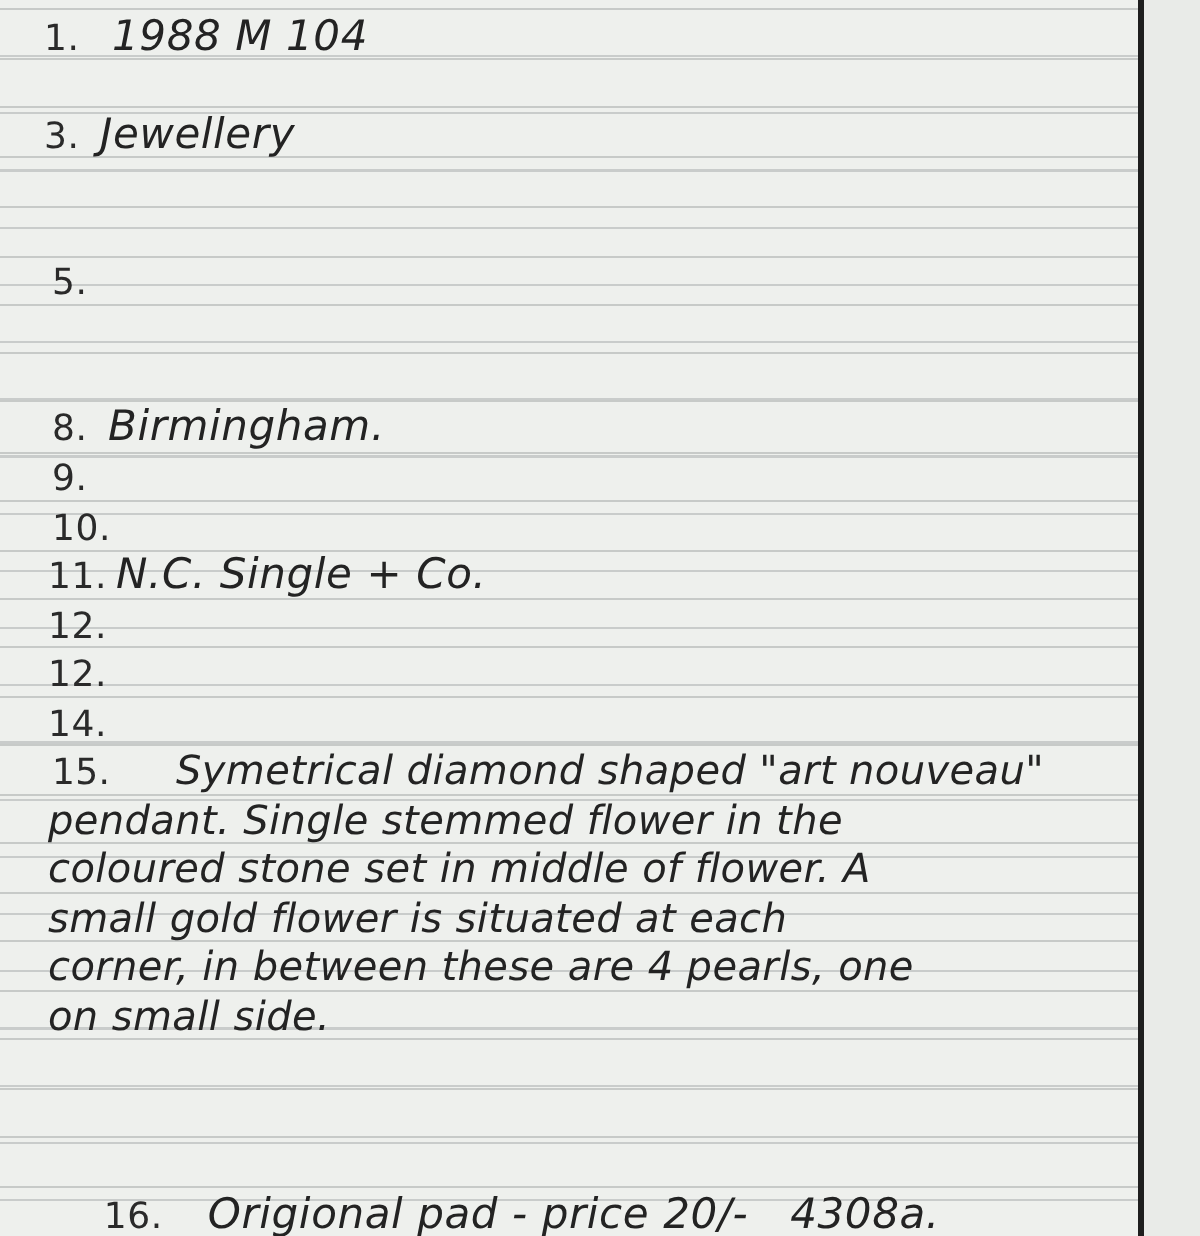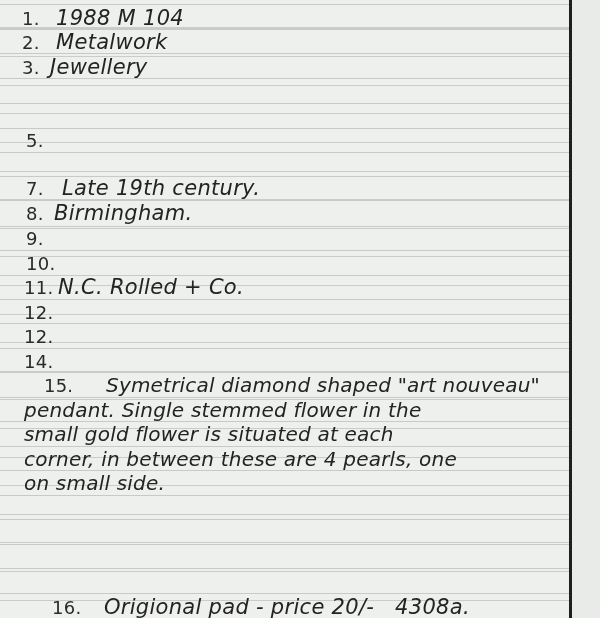--- a/index.html
+++ b/index.html
@@ -113,71 +113,66 @@
     <div class="rule" style="top:519px"></div>
     <div class="rule" style="top:544px"></div>
     <div class="rule" style="top:568px"></div>
     <div class="rule" style="top:593px"></div>
   </div>
 
   <div class="entry" style="top:6px;left:22px">
     <span class="num" style="width:34px">1.</span><span class="val">1988 M 104</span>
   </div>
 
-  <div class="entry" style="top:30px;left:22px">
-    <span class="num" style="width:34px">2.</span><span class="val">Metalwork</span>
-  </div>
 
   <div class="entry" style="top:55px;left:22px">
     <span class="num" style="width:28px">3.</span><span class="val">Jewellery</span>
   </div>
 
 
   <div class="entry" style="top:128px;left:26px">
     <span class="num">5.</span>
   </div>
 
 
-  <div class="entry" style="top:176px;left:26px">
-    <span class="num" style="width:36px">7.</span><span class="val">Late 19th century.</span>
-  </div>
 
   <div class="entry" style="top:201px;left:26px">
     <span class="num" style="width:28px">8.</span><span class="val">Birmingham.</span>
   </div>
 
   <div class="entry" style="top:226px;left:26px">
     <span class="num">9.</span>
   </div>
 
   <div class="entry" style="top:251px;left:26px">
     <span class="num">10.</span>
   </div>
 
   <div class="entry" style="top:275px;left:24px">
-    <span class="num" style="width:34px">11.</span><span class="val">N.C. Rolled + Co.</span>
+    <span class="num" style="width:34px">11.</span><span class="val">N.C. Single + Co.</span>
   </div>
 
   <div class="entry" style="top:300px;left:24px">
     <span class="num">12.</span>
   </div>
 
   <div class="entry" style="top:324px;left:24px">
     <span class="num">12.</span>
   </div>
 
   <div class="entry" style="top:349px;left:24px">
     <span class="num">14.</span>
   </div>
 
   <div class="desc" style="top:373px">
     <span class="desc-line desc-first">
-      <span class="num" style="margin-left:20px;width:40px">15.</span><span>Symetrical diamond shaped "art nouveau"</span>
+      <span class="num" style="margin-left:2px;width:40px">15.</span><span>Symetrical diamond shaped "art nouveau"</span>
     </span>
     <span class="desc-line">pendant. Single stemmed flower in the</span>
+    <span class="desc-line">coloured stone set in middle of flower. A</span>
     <span class="desc-line">small gold flower is situated at each</span>
     <span class="desc-line">corner, in between these are 4 pearls, one</span>
     <span class="desc-line">on small side.</span>
   </div>
 
   <div class="entry" style="top:570px;left:24px;white-space:pre">
     <span class="num" style="width:52px">16.</span><span class="val">Origional pad - price 20/-   4308a.</span>
   </div>
 
   <div class="edge"></div>

